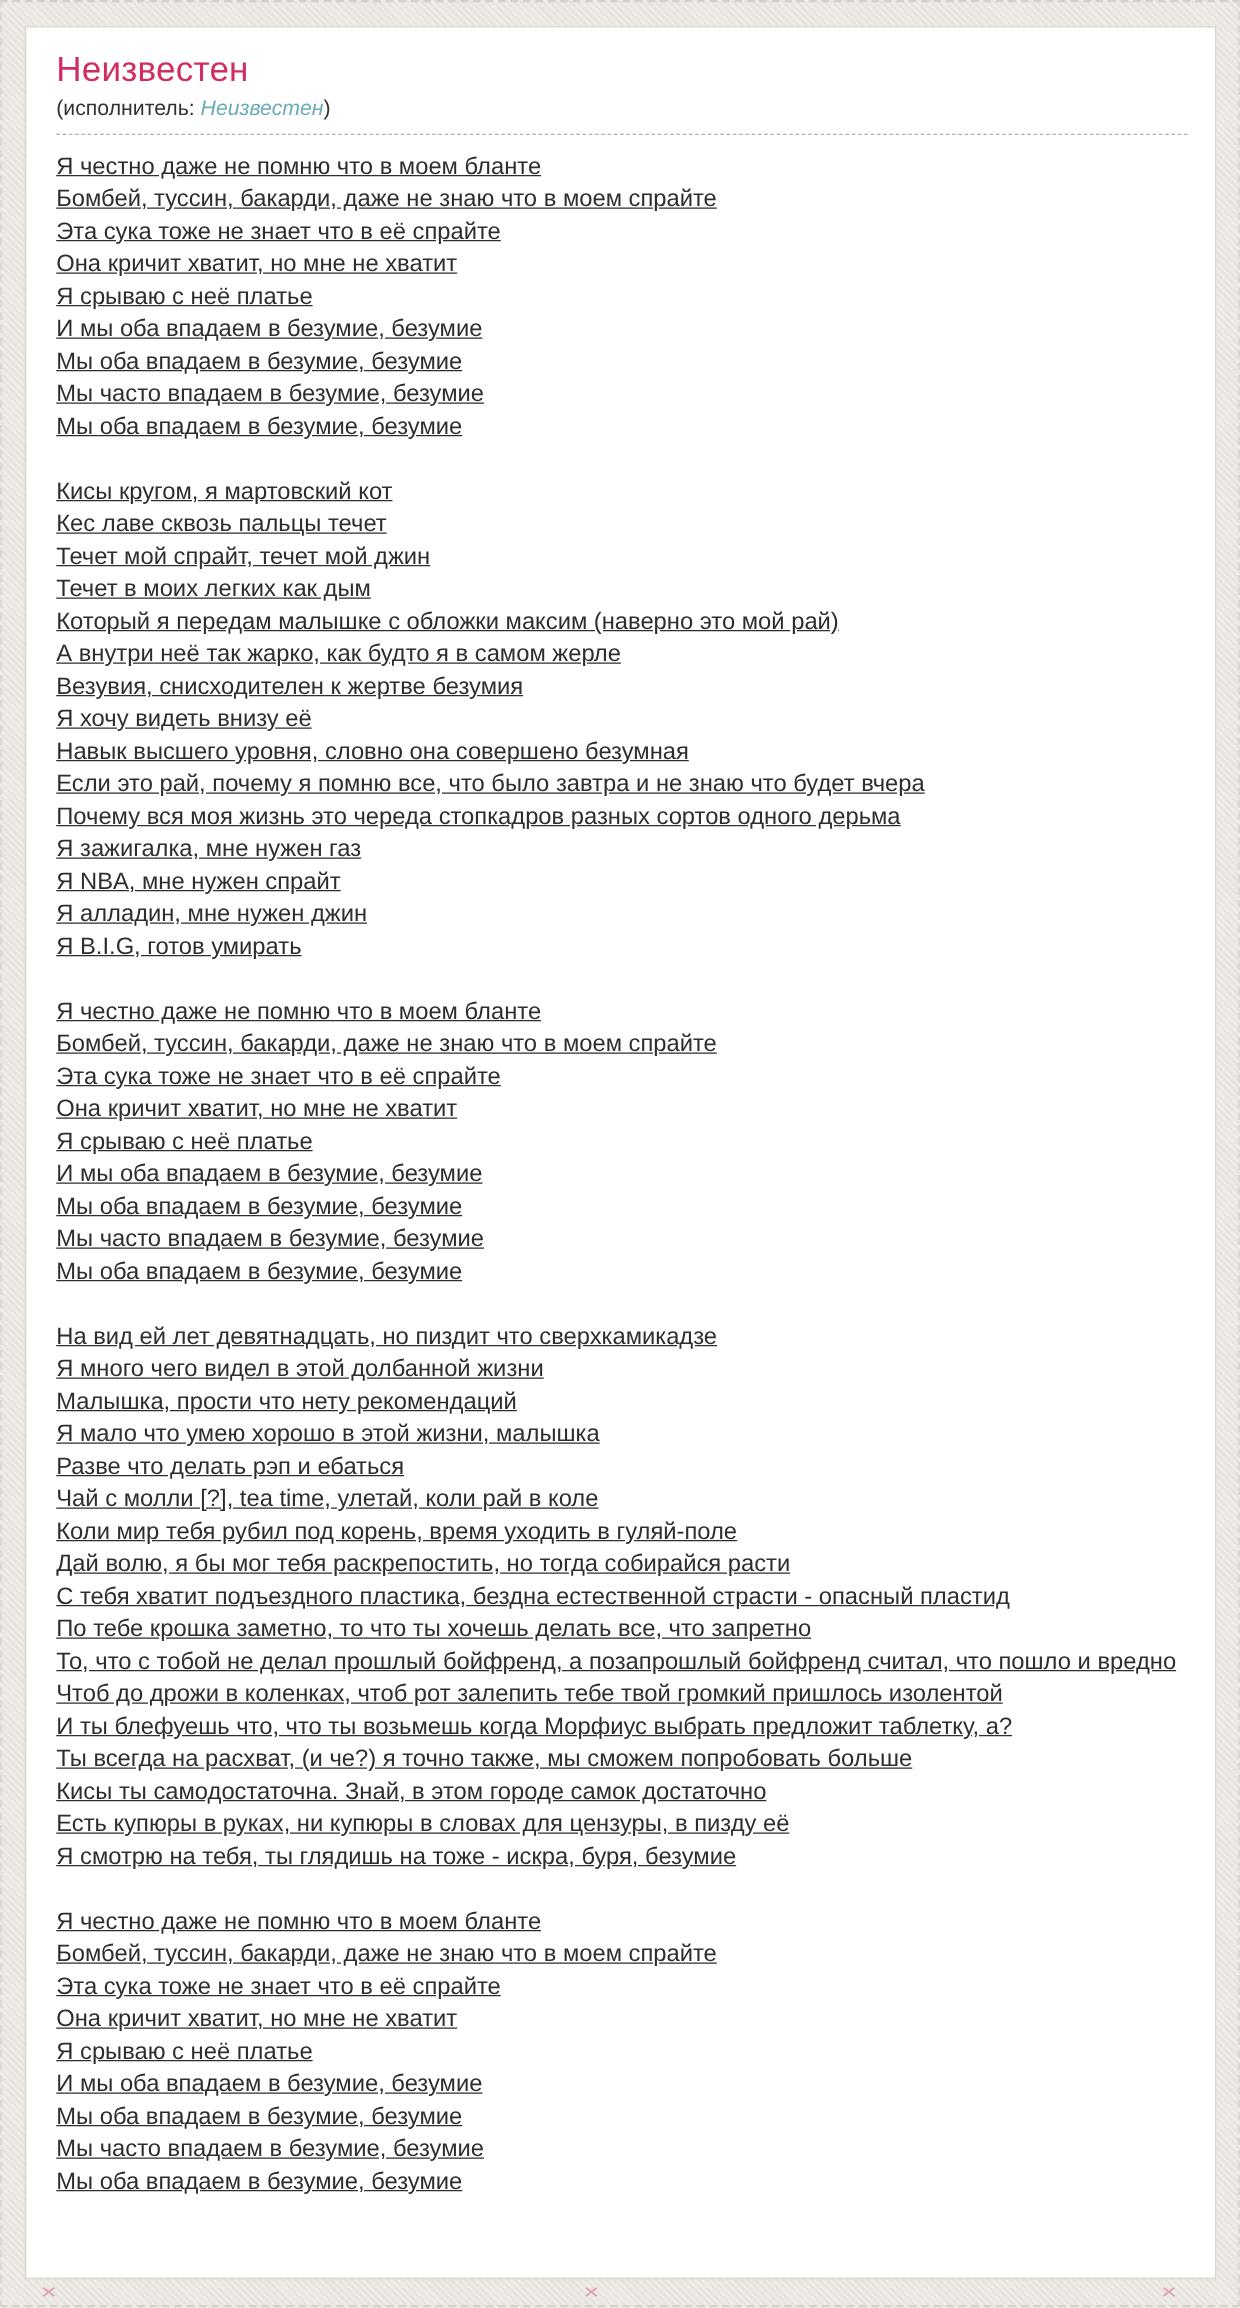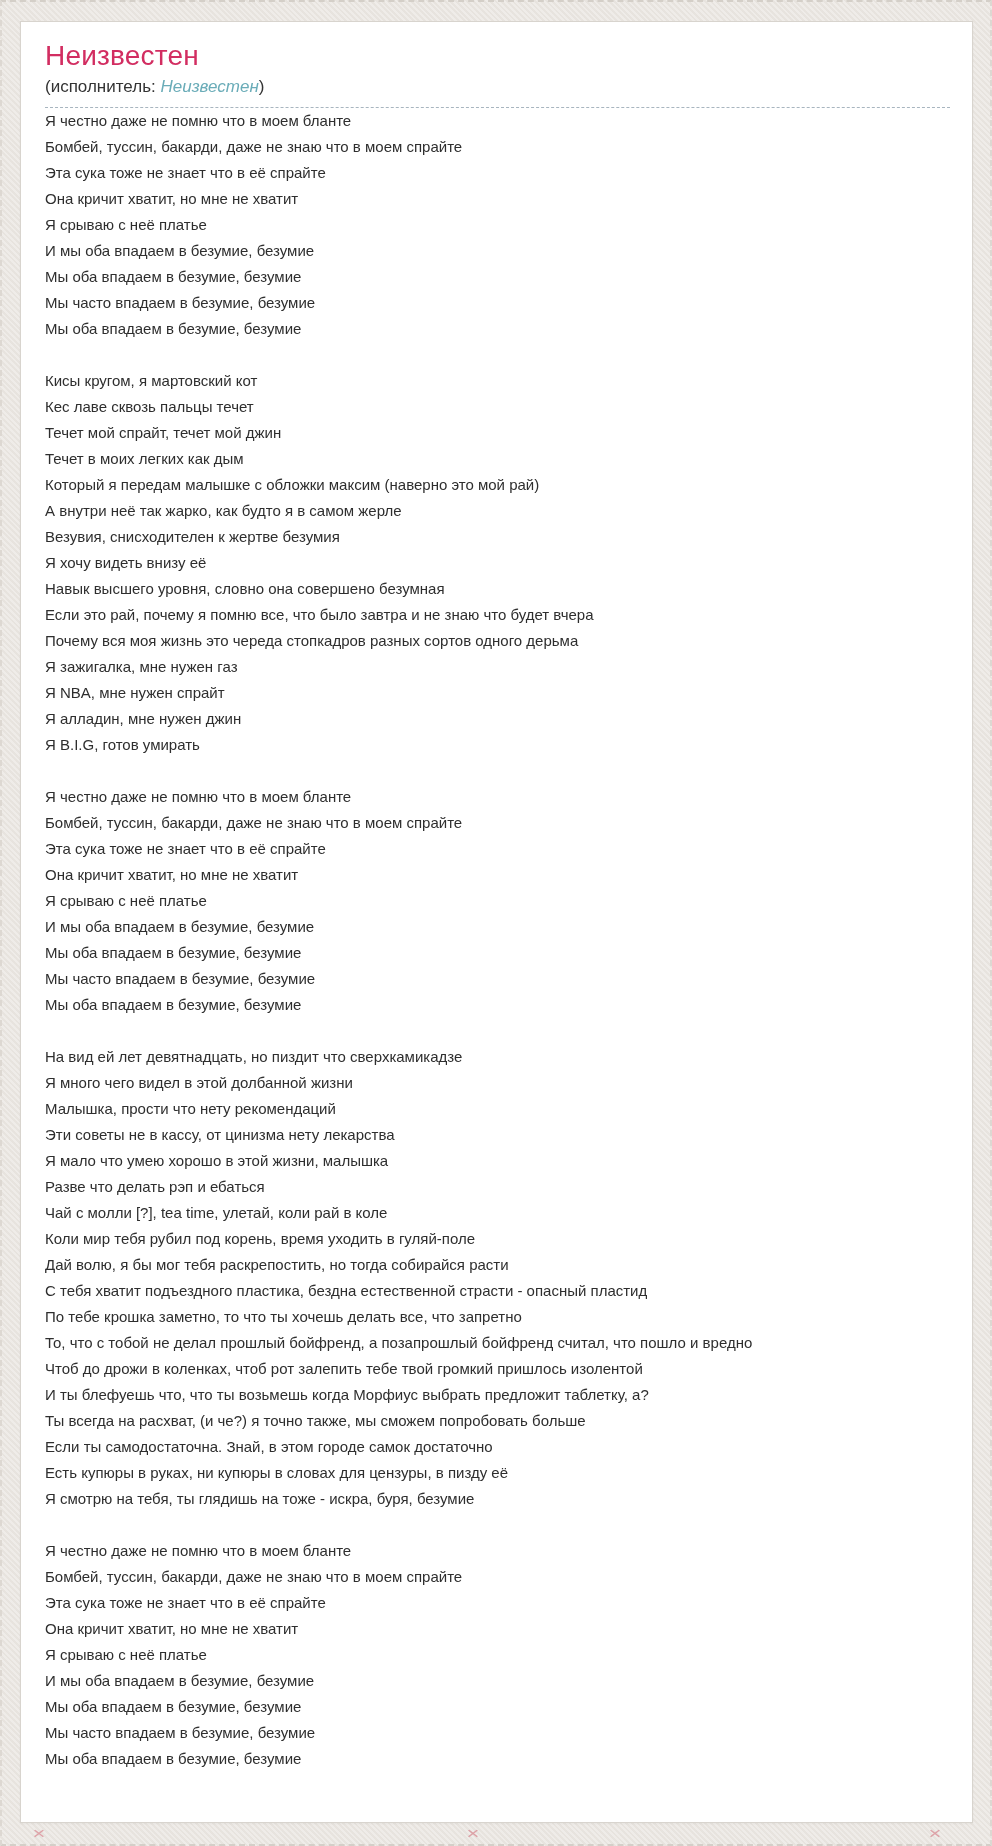--- a/index.html
+++ b/index.html
@@ -56,23 +56,25 @@
     border-bottom: 1px dashed #a8b5bf;
     white-space: nowrap;
   }
   .artist-link {
     color: #6aacb8;
     text-decoration: none;
     cursor: pointer;
     font-style: italic;
   }
   .lyrics {
-    font-size: 15px;
+    margin-top: 13px;
+    font-size: 19px;
     line-height: 26px;
     color: #2e2e2e;
+    text-decoration: underline;
   }
   .stanza { margin: 0 0 26px 0; }
   .line { white-space: nowrap; }
   .stitch-cross {
     position: absolute;
     bottom: 2px;
     font-size: 17px;
     color: rgba(214, 125, 135, 0.65);
     transform: scaleX(1.3);
     pointer-events: none;
@@ -129,33 +131,32 @@
           <div class="line">Я срываю с неё платье</div>
           <div class="line">И мы оба впадаем в безумие, безумие</div>
           <div class="line">Мы оба впадаем в безумие, безумие</div>
           <div class="line">Мы часто впадаем в безумие, безумие</div>
           <div class="line">Мы оба впадаем в безумие, безумие</div>
         </div>
         <div class="stanza">
           <div class="line">На вид ей лет девятнадцать, но пиздит что сверхкамикадзе</div>
           <div class="line">Я много чего видел в этой долбанной жизни</div>
           <div class="line">Малышка, прости что нету рекомендаций</div>
-          <div class="line">Эти советы не в кассу, от цинизма нету лекарства</div>
           <div class="line">Я мало что умею хорошо в этой жизни, малышка</div>
           <div class="line">Разве что делать рэп и ебаться</div>
           <div class="line">Чай с молли [?], tea time, улетай, коли рай в коле</div>
           <div class="line">Коли мир тебя рубил под корень, время уходить в гуляй-поле</div>
           <div class="line">Дай волю, я бы мог тебя раскрепостить, но тогда собирайся расти</div>
           <div class="line">С тебя хватит подъездного пластика, бездна естественной страсти - опасный пластид</div>
           <div class="line">По тебе крошка заметно, то что ты хочешь делать все, что запретно</div>
           <div class="line">То, что с тобой не делал прошлый бойфренд, а позапрошлый бойфренд считал, что пошло и вредно</div>
           <div class="line">Чтоб до дрожи в коленках, чтоб рот залепить тебе твой громкий пришлось изолентой</div>
           <div class="line">И ты блефуешь что, что ты возьмешь когда Морфиус выбрать предложит таблетку, а?</div>
           <div class="line">Ты всегда на расхват, (и че?) я точно также, мы сможем попробовать больше</div>
-          <div class="line">Если ты самодостаточна. Знай, в этом городе самок достаточно</div>
+          <div class="line">Кисы ты самодостаточна. Знай, в этом городе самок достаточно</div>
           <div class="line">Есть купюры в руках, ни купюры в словах для цензуры, в пизду её</div>
           <div class="line">Я смотрю на тебя, ты глядишь на тоже - искра, буря, безумие</div>
         </div>
         <div class="stanza">
           <div class="line">Я честно даже не помню что в моем бланте</div>
           <div class="line">Бомбей, туссин, бакарди, даже не знаю что в моем спрайте</div>
           <div class="line">Эта сука тоже не знает что в её спрайте</div>
           <div class="line">Она кричит хватит, но мне не хватит</div>
           <div class="line">Я срываю с неё платье</div>
           <div class="line">И мы оба впадаем в безумие, безумие</div>

